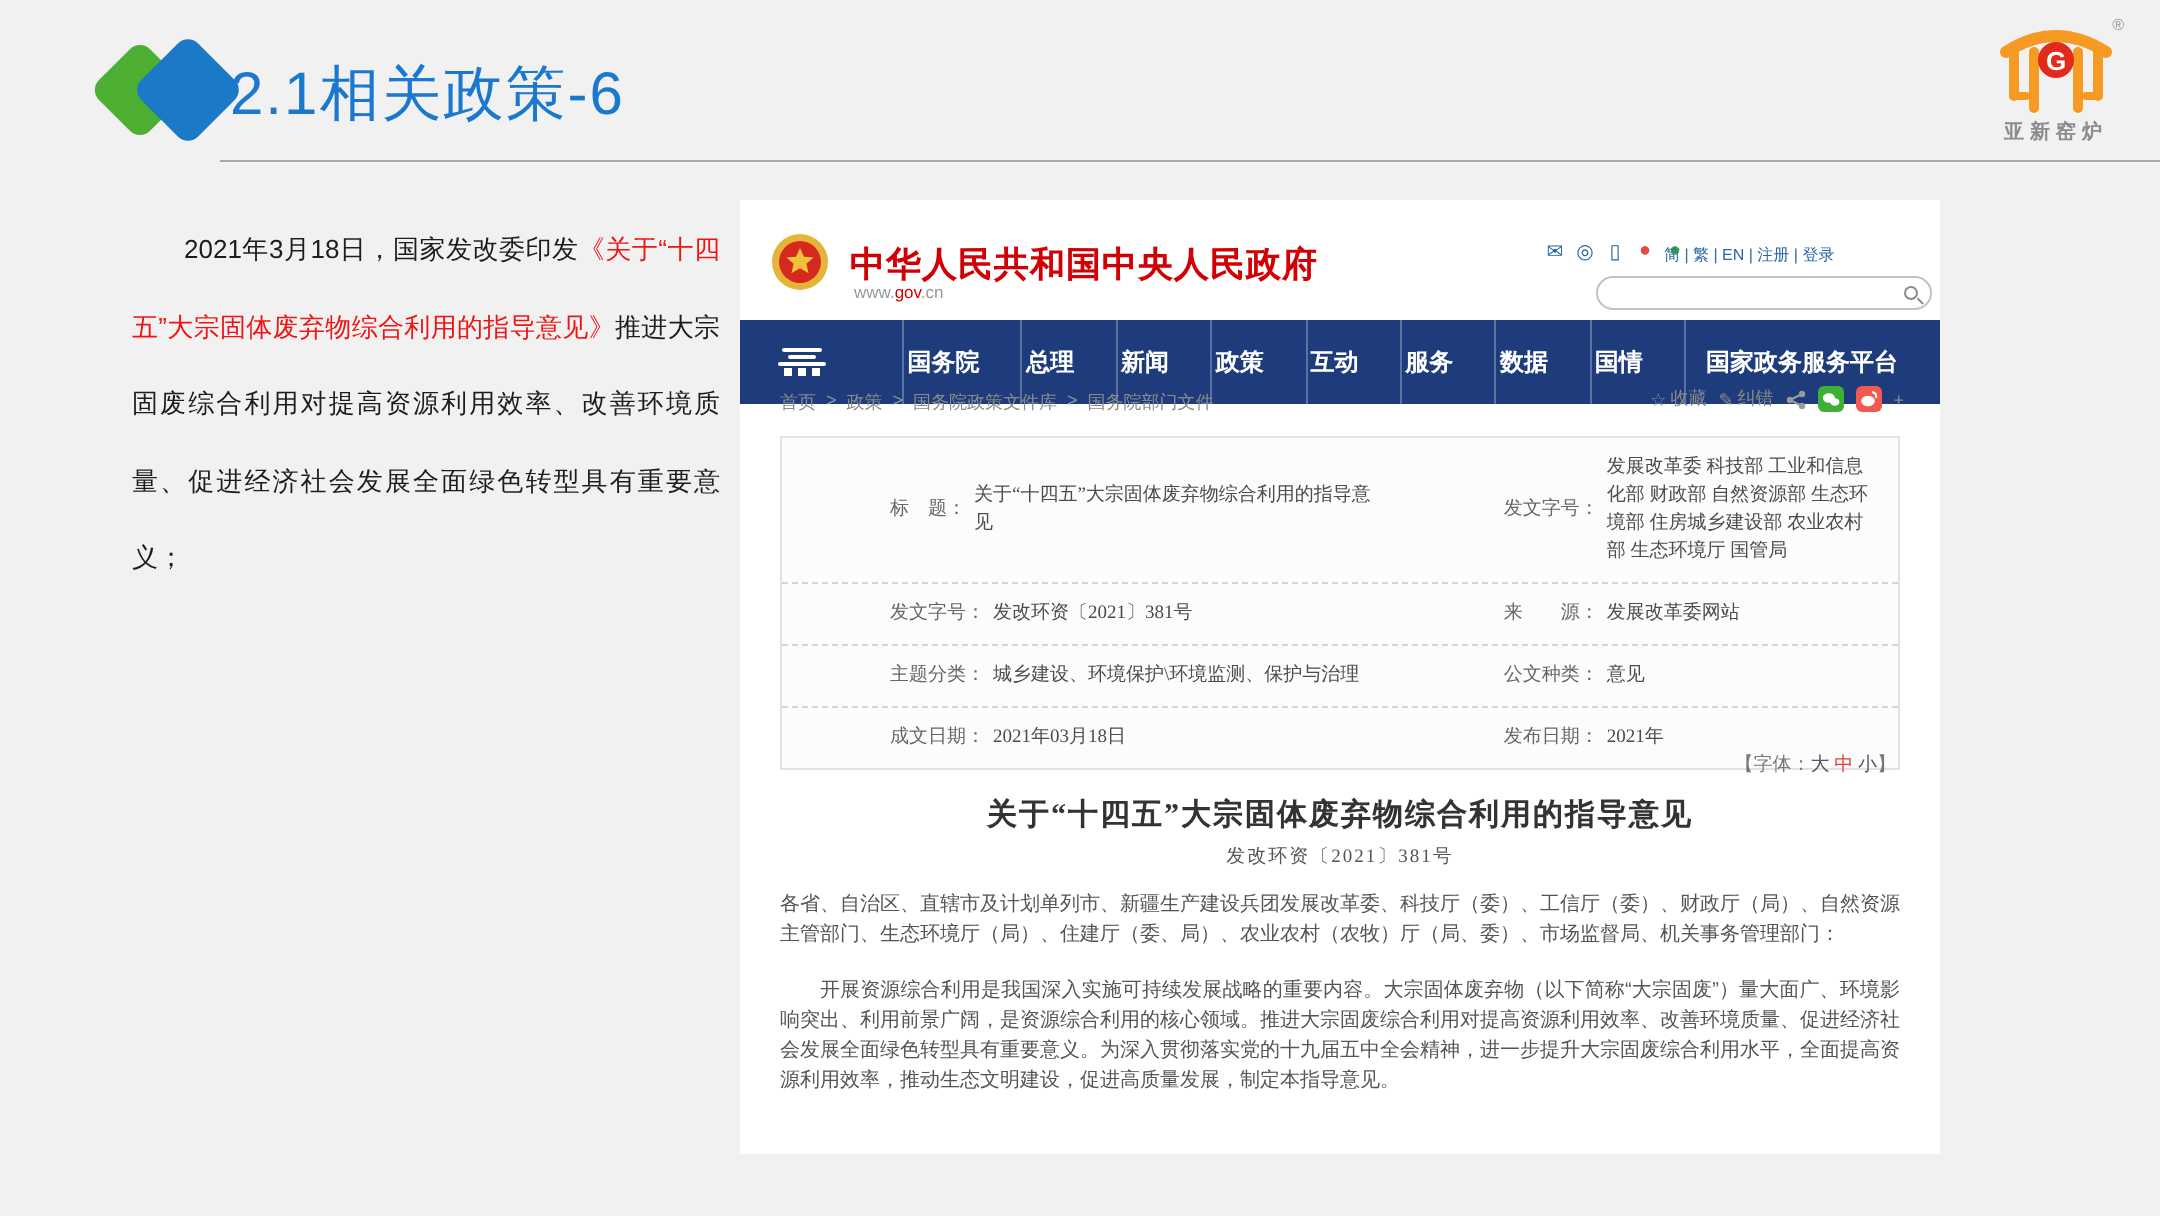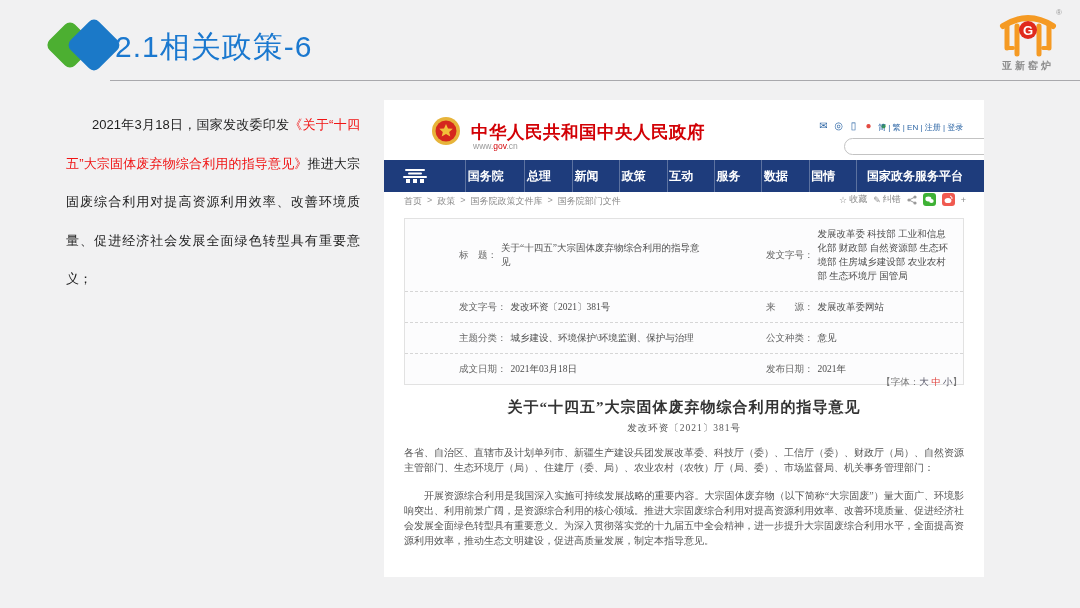--- a/index.html
+++ b/index.html
@@ -19,39 +19,39 @@
   .logo svg { display:block; margin:0 auto; }
   .logo-text { font-size:10px; font-weight:bold; color:#8c8c8c; letter-spacing:3px; margin-top:1px; }
   .logo-reg { position:absolute; right:6px; top:0; font-size:8px; color:#999; }
 
   
   .lead-para { position:absolute; left:66px; top:106px; width:294px; font-size:13px; line-height:38.5px;
                color:#1d1d1d; text-align:justify; text-indent:2em; }
   .lead-para .red { color:#f01414; }
 
   
-  .webcard { position:absolute; left:384px; top:100px; width:600px; height:477px; background:#ffffff; overflow:hidden;padding-left:32px; }
+  .webcard { position:absolute; left:370px; top:100px; width:600px; height:477px; background:#ffffff; overflow:hidden; }
 
   
   .gov-header { position:relative; height:60px; }
   .emblem { position:absolute; left:15px; top:16px; }
   .site-name { position:absolute; left:55px; top:20px; font-size:17.5px; font-weight:bold; color:#d20005; letter-spacing:.5px; }
   .site-url { position:absolute; left:57px; top:41px; font-size:8.5px; color:#9a9a9a; }
   .site-url .gov { color:#d20005; }
   .top-icons { position:absolute; left:402px; top:20px; display:flex; align-items:center; gap:4px; font-size:10px; }
   .ti { width:11px; height:11px; display:inline-flex; align-items:center; justify-content:center; font-size:10px; }
   .top-links { position:absolute; left:462px; top:22px; font-size:8px; color:#2d66a5; white-space:nowrap; }
   .search-pill { position:absolute; left:428px; top:38px; width:168px; height:17px; border:1px solid #c3c3c3;
                  border-radius:9px; background:#fff; }
   .search-pill input { position:absolute; left:8px; top:1px; width:140px; height:13px; border:none; outline:none; font-size:9px; background:transparent; }
   .mag { position:absolute; right:6px; top:4px; width:7px; height:7px; border:1.4px solid #8a8a8a; border-radius:50%; }
   .mag::after { content:""; position:absolute; left:5px; top:6px; width:4px; height:1.4px; background:#8a8a8a; transform:rotate(45deg); }
 
   
-  .gov-nav { position:absolute; left:0; top:60px; width:100%; height:32px; background:#1e3c7c; display:flex; align-items:stretch;gap:19px; }
+  .gov-nav { position:absolute; left:0; top:60px; width:100%; height:42px; background:#1e3c7c; display:flex; align-items:stretch;gap:19px; }
   .nav-cell { display:flex; align-items:center; justify-content:center; color:#fff; font-size:12px; font-weight:bold;
               flex:1 1 auto; border-left:1px solid rgba(255,255,255,.28); white-space:nowrap; cursor:pointer; }
   .nav-cell.icon-cell { flex:0 0 62px; border-left:none; }
   .nav-cell.wide { flex:0 0 128px; overflow:hidden; justify-content:flex-start; padding-left:10px; }
 
   
   .crumb-row { position:absolute; left:0; top:86px; width:100%; height:30px; }
   .crumbs { position:absolute; left:20px; top:9px; font-size:9px; color:#999; display:flex; gap:5px; white-space:nowrap; }
   .crumbs .c { color:#8a8a8a; cursor:pointer; }
   .tools { position:absolute; right:18px; top:7px; display:flex; align-items:center; gap:6px; font-size:9px; color:#8a8a8a; }
@@ -76,21 +76,21 @@
               font-family:"Liberation Serif","DejaVu Serif",serif; }
   .fontsize .mid { color:#e0413c; cursor:pointer; }
   .fontsize .lg, .fontsize .sm { cursor:pointer; color:#556; }
 
   
   .doc-title { position:absolute; left:0; top:298px; width:100%; text-align:center; font-size:15px; font-weight:bold;
                color:#333; font-family:"Liberation Serif","DejaVu Serif",serif; letter-spacing:1px; }
   .doc-num { position:absolute; left:0; top:322px; width:100%; text-align:center; font-size:9.5px; color:#555;
              font-family:"Liberation Serif","DejaVu Serif",serif; letter-spacing:1px; }
   .doc-para { position:absolute; left:20px; width:560px; font-size:10px; line-height:15px; color:#555;
-              text-align:justify; font-family:Liberation Serif, serif; }
+              text-align:justify; font-family:Liberation Sans, sans-serif; }
   .doc-para.p1 { top:345px; }
   .doc-para.p2 { top:388px; text-indent:2em; }
 </style>
 </head>
 <body>
 
 <div class="slide">
 
   <div class="diamond green"></div>
   <div class="diamond blue"></div>

